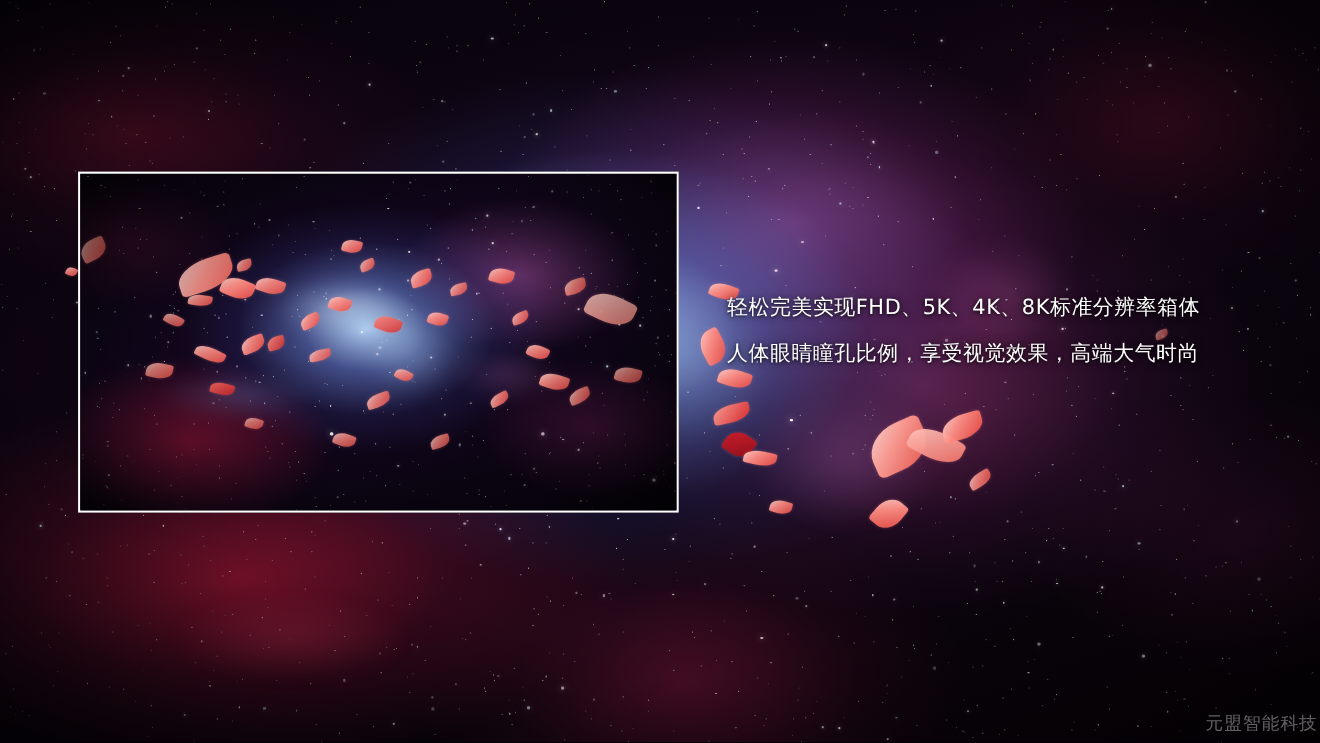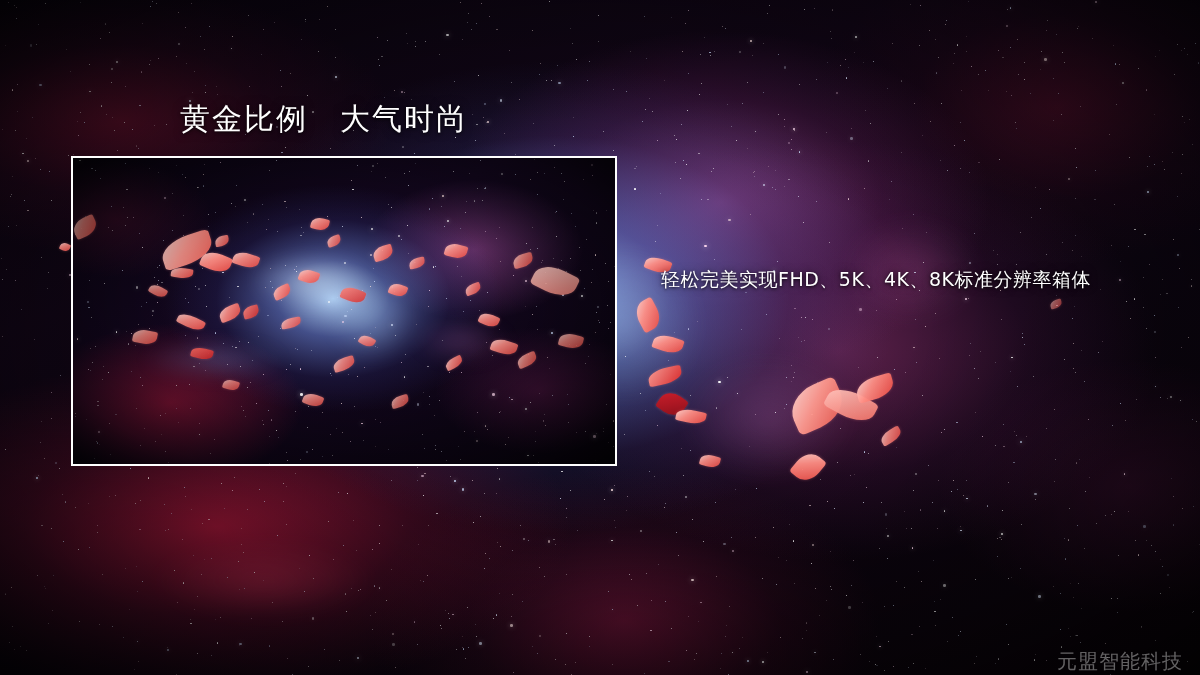--- a/index.html
+++ b/index.html
@@ -135,23 +135,23 @@
     font-size: 19px;
     line-height: 42px;
     color: #ffffff;
     letter-spacing: 0.5px;
     white-space: pre;
     text-shadow: 0 0 8px rgba(0,0,0,0.6), 0 1px 3px rgba(0,0,0,0.75);
   }
 
   #watermark {
     position: absolute;
-    left: 1057px;
+    left: 1096px;
     top: 648px;
-    font-size: 20px;
+    font-size: 16px;
     letter-spacing: 1px;
     color: rgba(215,215,215,0.45);
     white-space: pre;
   }
 </style>
 </head>
 <body>
 
 <div id="slide">
 
@@ -1953,21 +1953,21 @@
         <div class="petal" style="left: 444px; top: 196px; width: 20px; height: 12px; transform: rotate(-22deg); opacity: 0.88;"></div>
         <div class="petal" style="left: 486px; top: 176px; width: 24px; height: 14px; transform: rotate(14deg); opacity: 0.88;"></div>
         <div class="petal" style="left: 372px; top: 200px; width: 18px; height: 10px; transform: rotate(-26deg); opacity: 0.85;"></div>
         <div class="petal" style="left: 230px; top: 236px; width: 20px; height: 12px; transform: rotate(20deg); opacity: 0.85;"></div>
         <div class="petal" style="left: 318px; top: 238px; width: 18px; height: 11px; transform: rotate(-16deg); opacity: 0.82;"></div>
         <div class="petal" style="left: 150px; top: 222px; width: 16px; height: 10px; transform: rotate(18deg); opacity: 0.8;"></div>
       </div>
     <div class="panel-vignette"></div>
   </div>
 
-  <div id="slide-title">黄金比例　大气时尚</div>
 
   <div id="body-text">
     <div class="body-line">轻松完美实现FHD、5K、4K、8K标准分辨率箱体</div>
+    <div class="body-line">人体眼睛瞳孔比例，享受视觉效果，高端大气时尚</div>
   </div>
 
   <div id="watermark">元盟智能科技</div>
 
 </div>
 
 </body></html>

